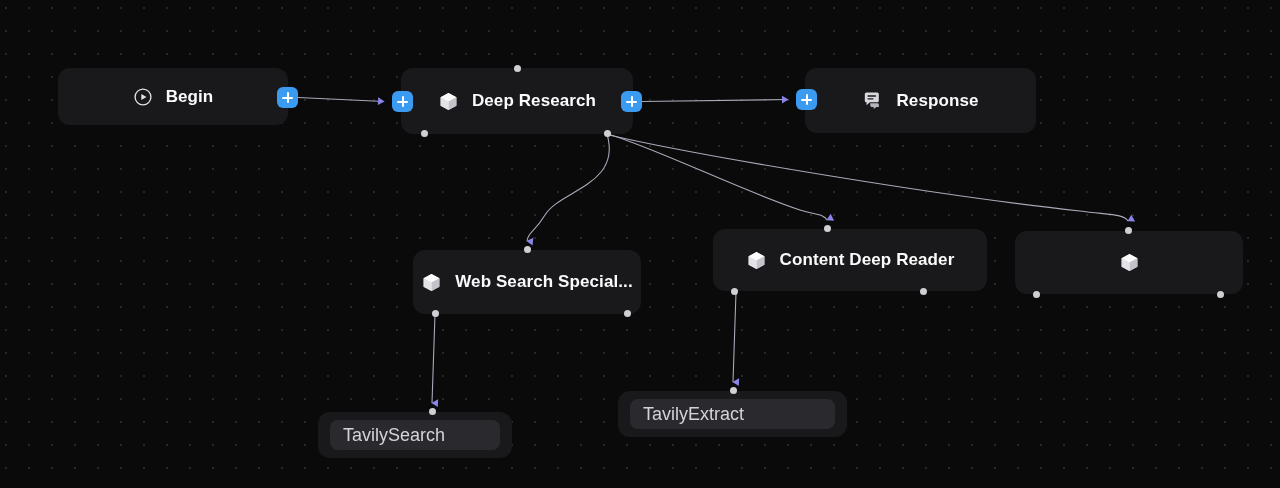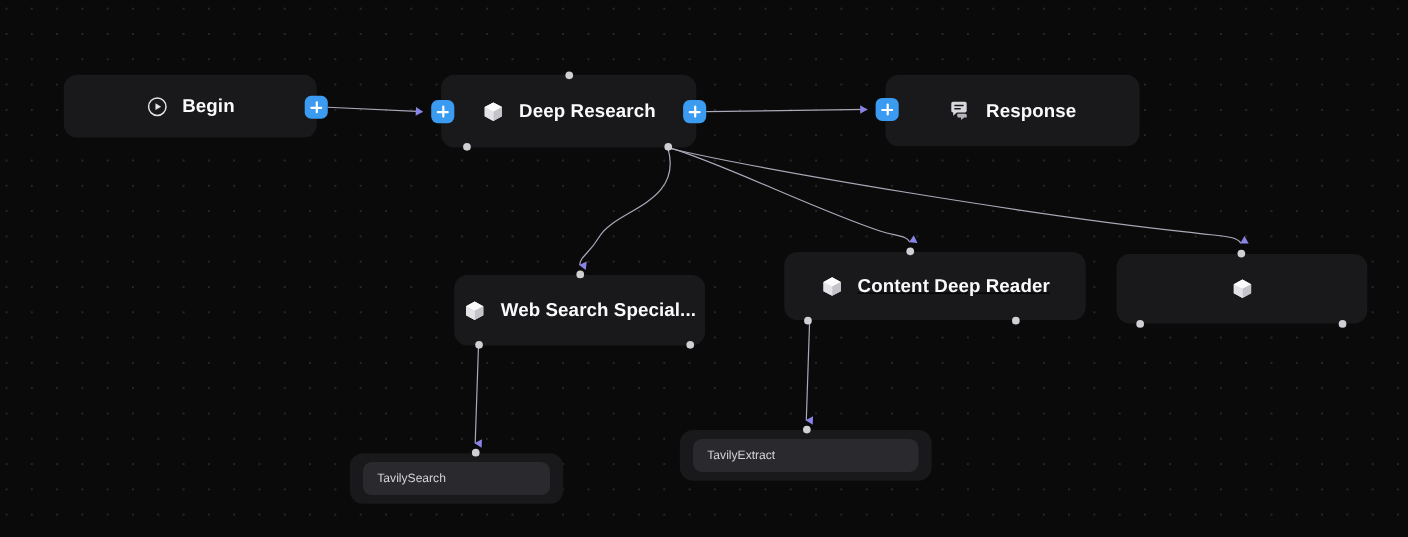--- a/index.html
+++ b/index.html
@@ -79,21 +79,21 @@
     background: #2a2a2e;
     border-radius: 8px;
     width: 100%;
     height: 30px;
     display: flex;
     align-items: center;
     padding: 0 13px;
   }
   .tool-chip-label {
     color: #d4d4d8;
-    font-size: 11px;
+    font-size: 18px;
     font-weight: normal;
     white-space: nowrap;
   }
 
   
   .handle {
     position: absolute;
     width: 7px;
     height: 7px;
     border-radius: 50%;
@@ -202,21 +202,21 @@
           <path d="M12 2.4 L21 7.2 L21 16.8 L12 21.6 L3 16.8 L3 7.2 Z" fill="#e9e9ec"></path>
           <path d="M12 2.4 L21 7.2 L12 12 L3 7.2 Z" fill="#fbfbfc"></path>
           <path d="M12 12 L21 7.2 L21 16.8 L12 21.6 Z" fill="#c3c3ca"></path>
           <path d="M12 12 L3 7.2 L3 16.8 L12 21.6 Z" fill="#e2e2e7"></path>
         </svg>
       </span>
       <span class="node-label">Web Search Special...</span>
     </div>
   </div>
 
-  <div class="node" style="left:713px; top:229px; width:274px; height:62px;text-decoration:underline;">
+  <div class="node" style="left:713px; top:229px; width:274px; height:62px;">
     <div class="node-inner">
       <span class="node-icon">
         <svg width="21" height="21" viewBox="0 0 24 24">
           <path d="M12 2.4 L21 7.2 L21 16.8 L12 21.6 L3 16.8 L3 7.2 Z" fill="#e9e9ec"></path>
           <path d="M12 2.4 L21 7.2 L12 12 L3 7.2 Z" fill="#fbfbfc"></path>
           <path d="M12 12 L21 7.2 L21 16.8 L12 21.6 Z" fill="#c3c3ca"></path>
           <path d="M12 12 L3 7.2 L3 16.8 L12 21.6 Z" fill="#e2e2e7"></path>
         </svg>
       </span>
       <span class="node-label">Content Deep Reader</span>

